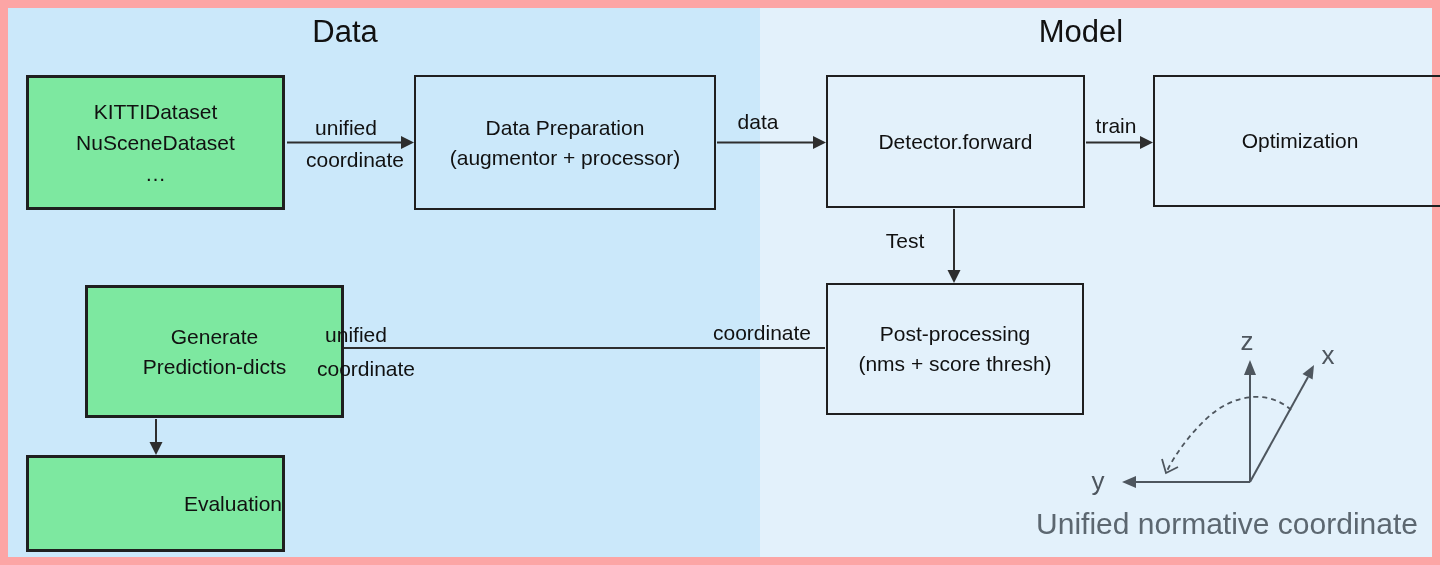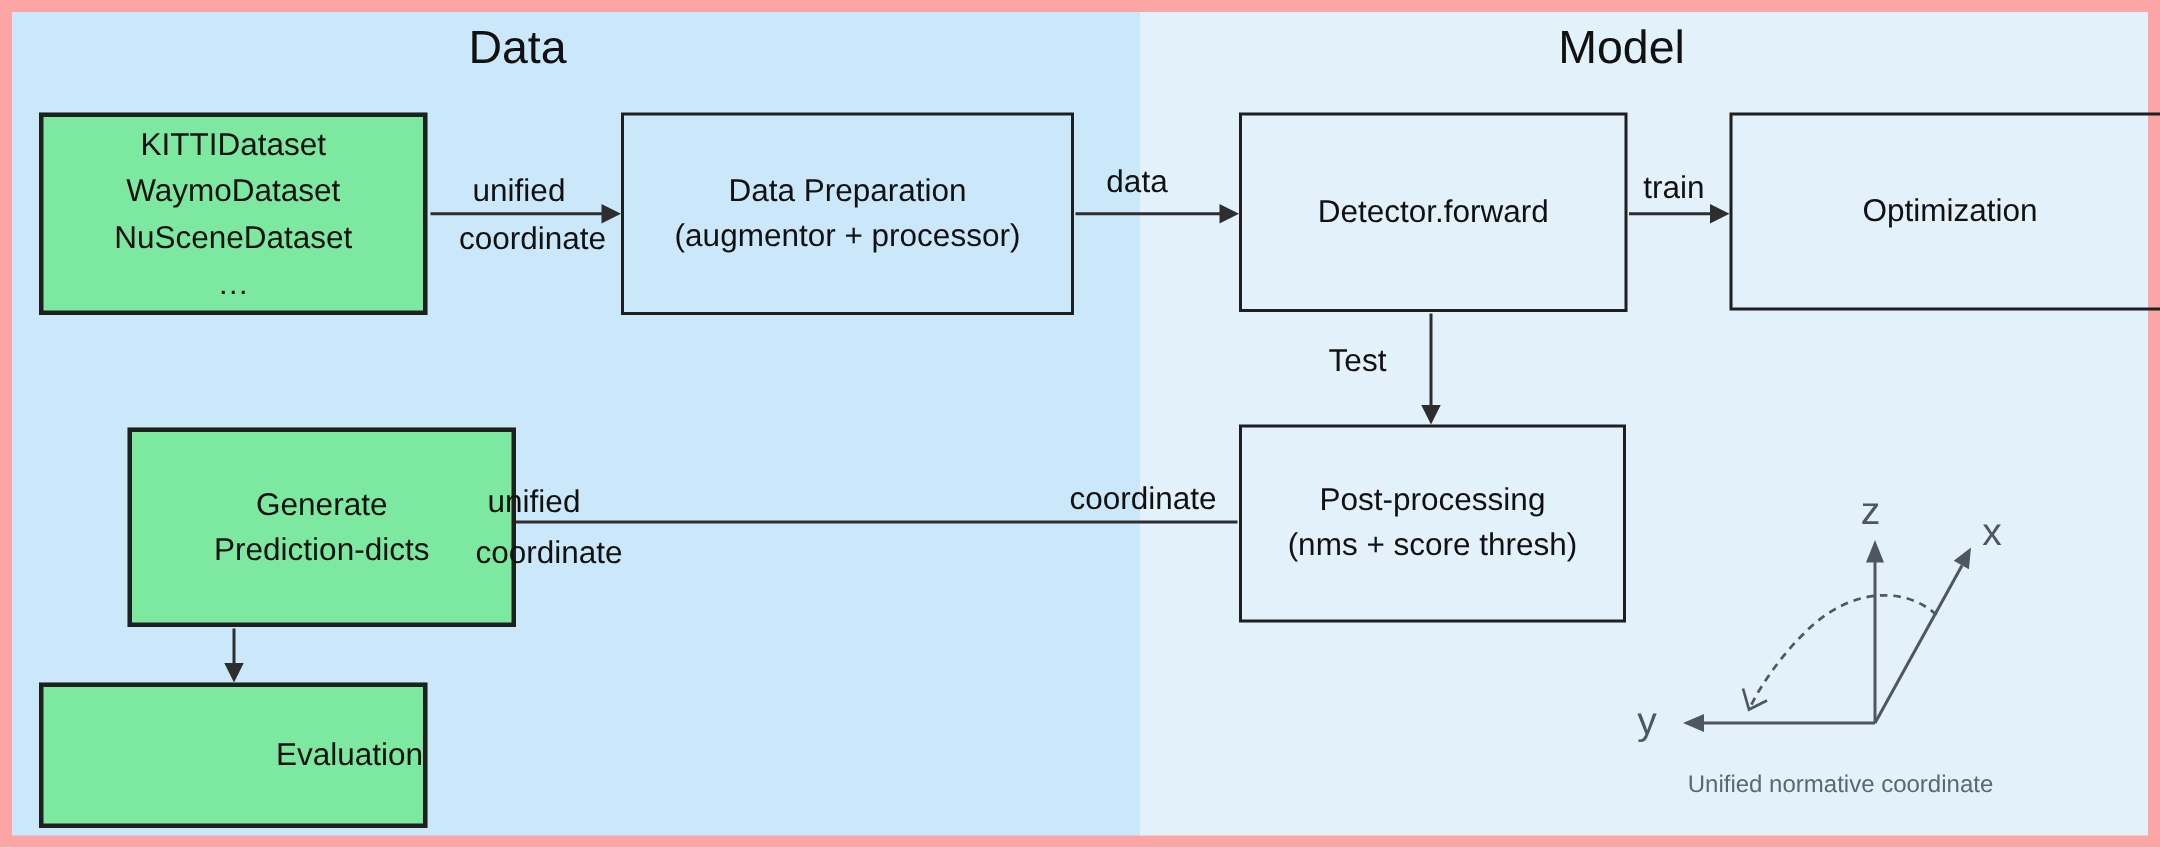--- a/index.html
+++ b/index.html
@@ -55,21 +55,21 @@
   .axis-label {
     position: absolute;
     transform: translate(-50%, -50%);
     font-size: 26px;
     color: #4e565e;
     white-space: nowrap;
   }
   .diagram-caption {
     position: absolute;
     transform: translate(-50%, -50%);
-    font-size: 16px;
+    font-size: 30px;
     color: #5c6770;
     white-space: nowrap;
   }
 
   svg.overlay {
     position: absolute;
     left: 0; top: 0;
     width: 1440px; height: 565px;
     pointer-events: none;
   }
@@ -134,21 +134,20 @@
       <line class="axis-line" x1="1250" y1="482" x2="1136" y2="482"></line>
       <polygon class="axis-head" points="1136,476 1122,482 1136,488"></polygon>
 
       <path class="arc-dashed" d="M 1291 410 C 1272 392 1236 390 1205 420 C 1190 434 1174 456 1167 471"></path>
       <path class="arc-head" d="M 1162 459 L 1166 473 L 1178 467"></path>
     </g>
   </svg>
 
   <div class="node node-green box-datasets">
     <div>KITTIDataset</div>
-    <div>WaymoDataset</div>
     <div>NuSceneDataset</div>
     <div>…</div>
   </div>
 
   <div class="node node-light box-dataprep">
     <div>Data Preparation</div>
     <div>(augmentor + processor)</div>
   </div>
 
   <div class="node node-light box-detector">

